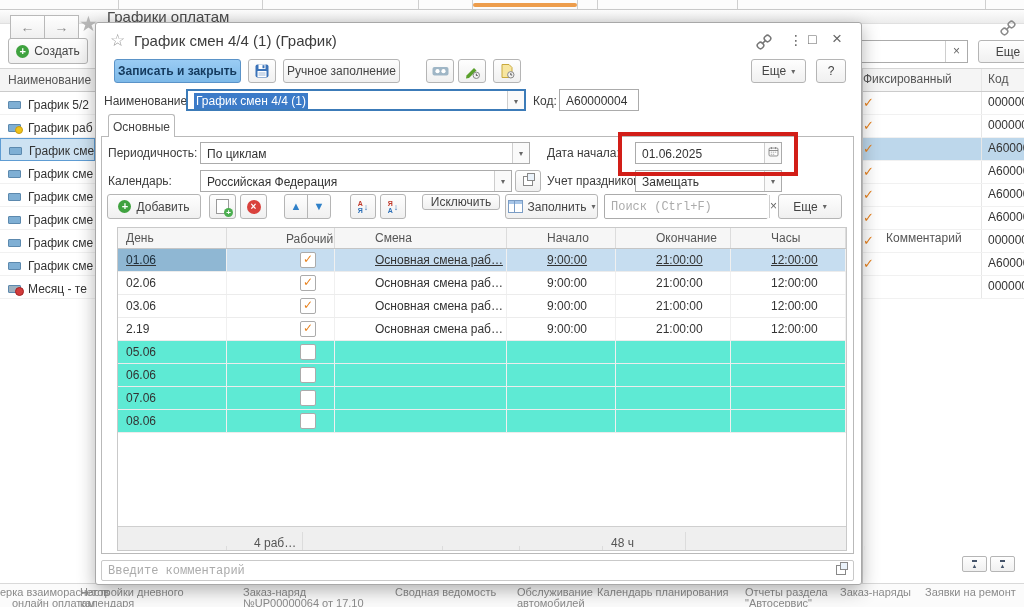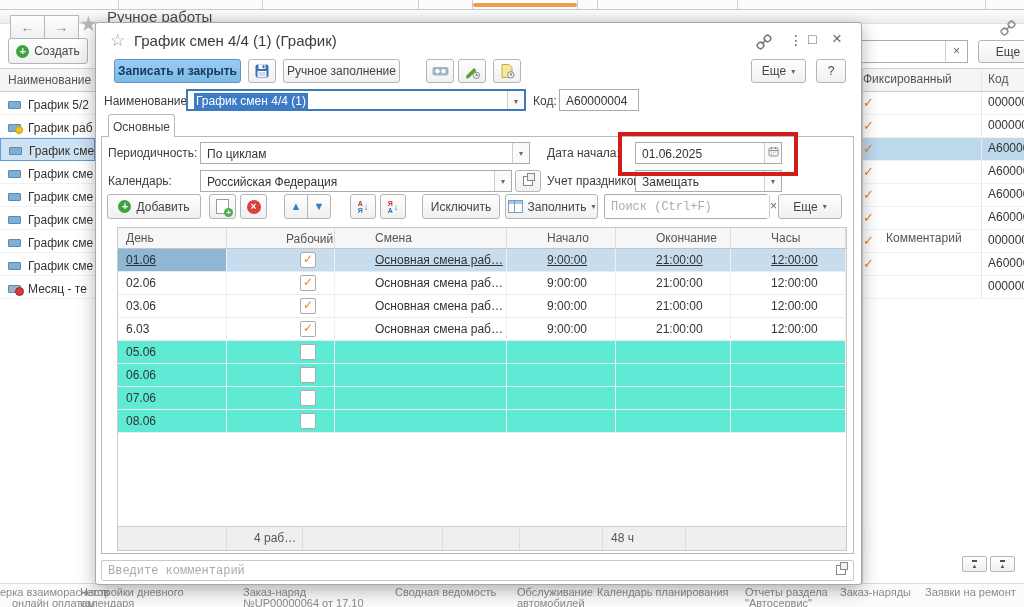--- a/index.html
+++ b/index.html
@@ -70,21 +70,21 @@
   .trow{display:flex;height:23px;box-sizing:border-box;border-bottom:1px solid #ececec;background:#fff;gap:32px;}
   .thead{height:21px;background:#f6f6f6;border-bottom:1px solid #c5c5c5;color:#555;}
   .thead .tc{border-right:1px solid #dcdcdc;padding-top:3px;}
   .tc{box-sizing:border-box;overflow:hidden;white-space:nowrap;padding:4px 0 0 8px;border-right:1px solid #f0f0f0;}
   .c1{width:109px;flex:none;}.c2{width:57px;flex:none;padding-top:3px;margin-left:19px;}.c3{width:140px;flex:none;}
   .c4{width:77px;flex:none;}.c5{width:83px;flex:none;}.c6{width:83px;flex:none;}.c7{width:179px;flex:none;border-right:none;}
   .trow.sel{background:#c6ddf0;text-decoration:underline;}
   .trow.sel .c1{background:#8fb7d3;color:#1d2d3a;}
   .trow.off{background:#5eead4;}
   .filler{height:93px;background:#fff;}
-  .totals{display:flex;height:23px;background:#efefef;border-top:1px solid #cfcfcf;color:#555;}
+  .totals{display:flex;height:23px;background:#efefef;border-top:1px solid #cfcfcf;color:#555;align-items:flex-end;}
   .totals .tc{border-right:1px solid #dcdcdc;}
   .cb{display:inline-block;width:14px;height:14px;background:#fff;border:1px solid #ababab;border-radius:2px;
       font-weight:bold;font-size:12px;line-height:13px;text-align:center;color:#e8821e;margin-left:14px;}
   
   .ic-del{display:inline-block;width:14px;height:14px;border-radius:50%;background:#d9413c;color:#fff;
       font-size:10px;line-height:14px;text-align:center;font-weight:bold;}
   .ic-doc{display:inline-block;width:11px;height:13px;background:#fff;border:1px solid #9a9a9a;position:relative;}
   .ic-doc .mini{position:absolute;right:-5px;bottom:-4px;width:9px;height:9px;border-radius:50%;background:#4caf50;
       color:#fff;font-size:8px;line-height:9px;text-align:center;font-weight:bold;}
   .arrblue{color:#2f80c8;font-size:11px;line-height:11px;}
@@ -115,21 +115,21 @@
     <i class="vsep" style="left:597px"></i>
     <i class="vsep" style="left:737px"></i>
     <i class="vsep" style="left:985px"></i>
     <i class="tab-underline" style="left:473px;width:104px"></i>
   </div>
   <div class="abs toolstrip"></div>
 
   <span class="abs navbtn" style="left:10px;top:15px"><span>←</span></span>
   <span class="abs navbtn" style="left:44px;top:15px"><span>→</span></span>
   <span class="abs bigstar" style="left:79px;top:12px">★</span>
-  <span class="abs bg-title" style="left:107px;top:8px">Ручное работы</span>
+  <span class="abs bg-title" style="left:107px;top:8px">Графики оплатам</span>
 
   <span class="abs btn" style="left:8px;top:38px;width:80px;height:26px">
     <span class="plus-circle">+</span>
     <span>Создать</span>
   </span>
 
   <svg class="abs" style="left:1000px;top:20px" width="16" height="16" viewBox="0 0 16 16">
     <path d="M6 10 L10 6" stroke="#8a8a8a" stroke-width="1.6" fill="none"></path>
     <rect x="1.5" y="8.5" width="6" height="6" rx="2.4" transform="rotate(-45 4.5 11.5)" fill="none" stroke="#8a8a8a" stroke-width="1.5"></rect>
     <rect x="8.5" y="1.5" width="6" height="6" rx="2.4" transform="rotate(-45 11.5 4.5)" fill="none" stroke="#8a8a8a" stroke-width="1.5"></rect>
@@ -396,21 +396,21 @@
       </span>
       <span class="abs btn" style="left:278px;top:57px;width:26px;height:25px">
         <span class="sortic">
             <span class="sortcol">
               <span class="red">Я</span>
               <span class="blue">А</span>
             </span>
             <span class="blue" style="font-size:9px">↓</span>
           </span>
       </span>
-      <span class="abs btn" style="left:320px;top:57px;width:78px;height:25px">
+      <span class="abs btn" style="left:320px;top:57px;width:78px;height:16px">
           <span>Исключить</span>
         </span>
       <span class="abs btn" style="left:403px;top:57px;width:93px;height:25px">
         <span class="ic-grid"></span>
         <span>Заполнить</span>
         <span style="font-size:8px;color:#666">▾</span>
       </span>
       <div class="abs" style="left:502px;top:57px;width:164px;height:25px;border:1px solid #ababab;box-sizing:border-box;display:flex;background:#fff;border-radius:2px">
         <input class="real" style="flex: 1 1 0%; border: none; height: 23px;" placeholder="Поиск (Ctrl+F)">
         <span class="xbox" style="width:21px;padding-top:4px"><span>×</span></span>
@@ -451,21 +451,21 @@
         <div class="trow">
           <span class="tc c1">03.06</span>
           <span class="tc c2"><span class="cb">✓</span></span>
           <span class="tc c3">Основная смена раб…</span>
           <span class="tc c4">9:00:00</span>
           <span class="tc c5">21:00:00</span>
           <span class="tc c6">12:00:00</span>
           <span class="tc c7"></span>
         </div>
         <div class="trow">
-          <span class="tc c1">6.03</span>
+          <span class="tc c1">2.19</span>
           <span class="tc c2"><span class="cb">✓</span></span>
           <span class="tc c3">Основная смена раб…</span>
           <span class="tc c4">9:00:00</span>
           <span class="tc c5">21:00:00</span>
           <span class="tc c6">12:00:00</span>
           <span class="tc c7"></span>
         </div>
         <div class="trow off">
           <span class="tc c1">05.06</span>
           <span class="tc c2"><span class="cb"></span></span>

